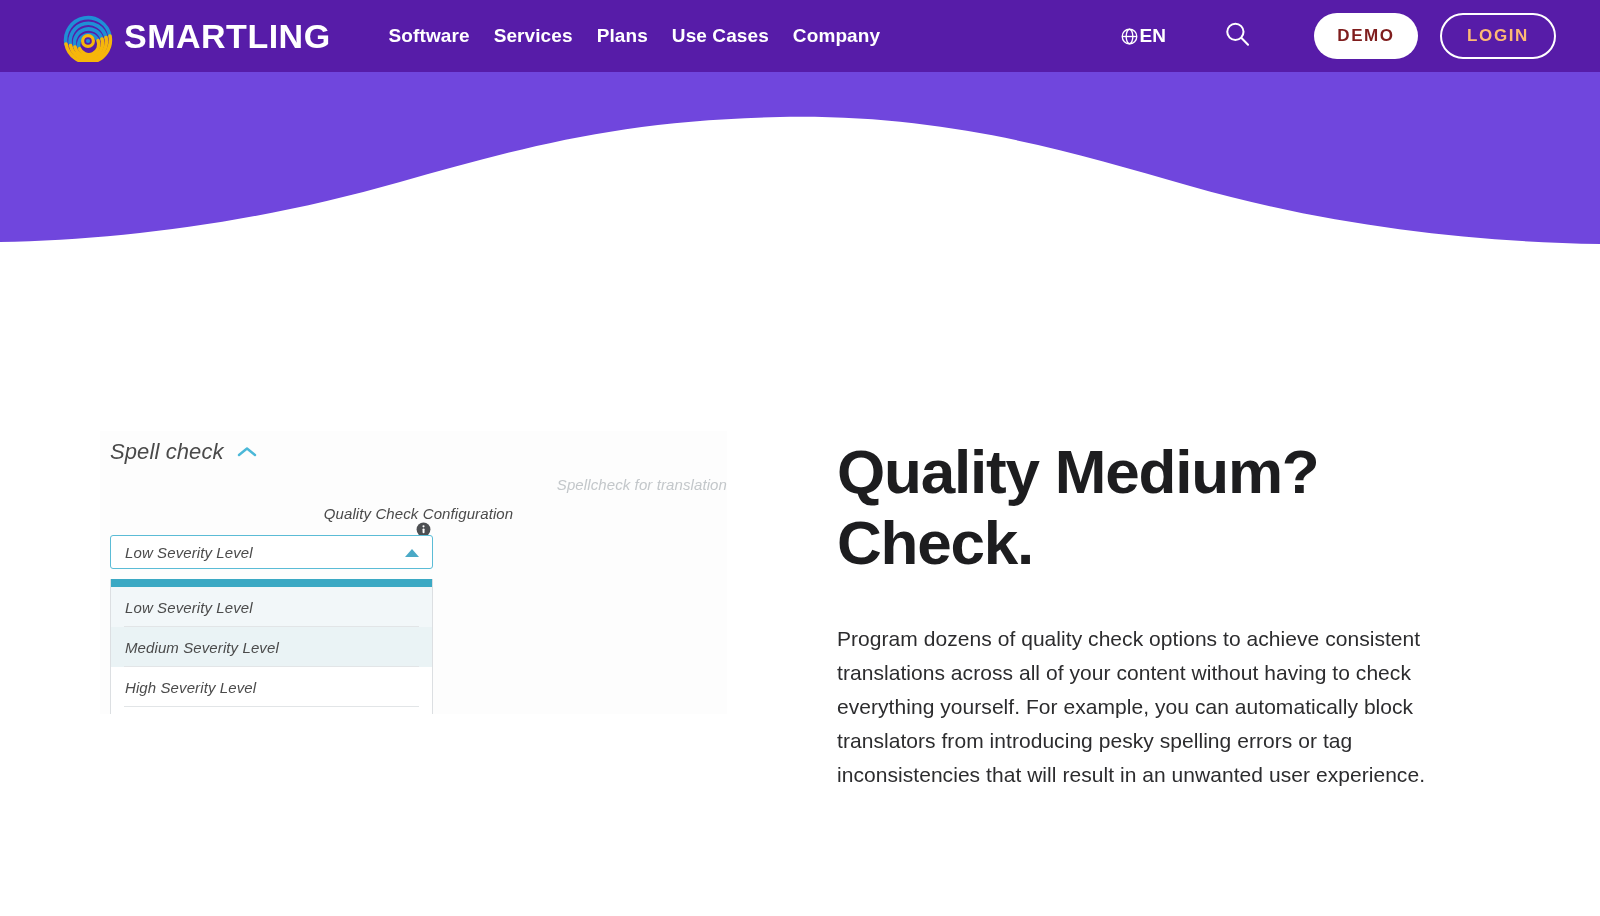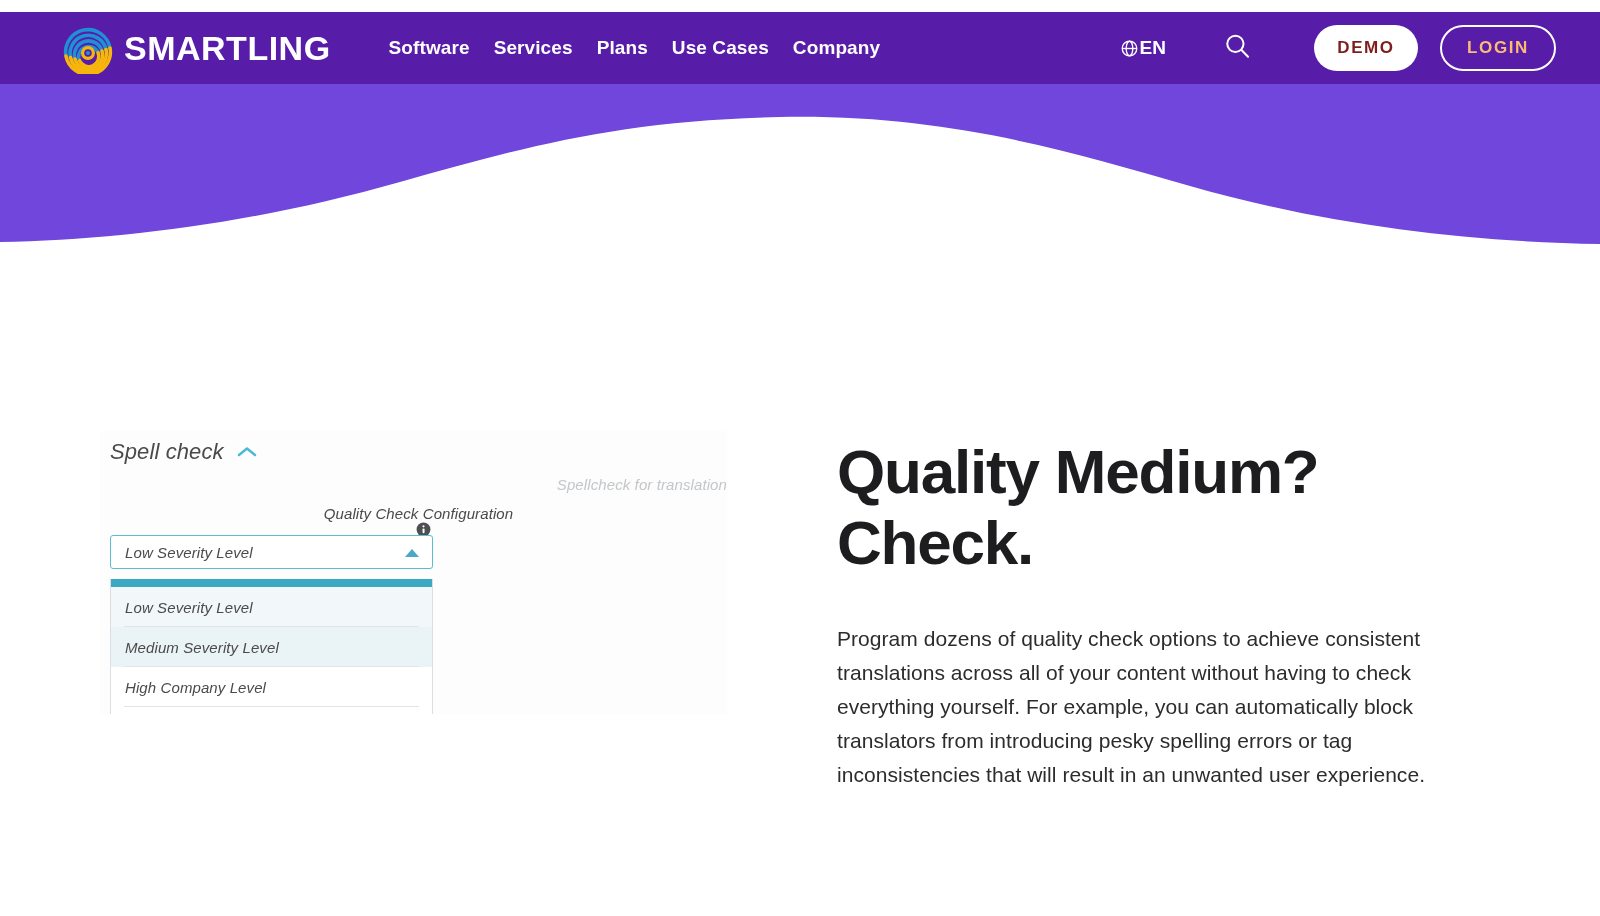--- a/index.html
+++ b/index.html
@@ -7,21 +7,21 @@
     width: 1600px;
     height: 916px;
     background: #ffffff;
     font-family: "Liberation Sans", sans-serif;
     overflow: hidden;
   }
   .page { position: relative; width: 1600px; height: 916px; background:#fff; }
 
   
   .header {
-    position: absolute; top: 12px; left: 0;
+    position: absolute; top: 0; left: 0;
     width: 1600px; height: 72px;
     background: #571CA8;
     display: flex; align-items: center;
     z-index: 30;
   }
   .brand { display: flex; align-items: center; margin-left: 62px; }
   .logo-mark { width: 52px; height: 52px; position: relative; }
   .brand-name {
     color: #ffffff;
     font-size: 34px;
@@ -282,21 +282,21 @@
                        L14.6 28.6 C12.1 28.6 9.9 27.2 8.9 25.0
                        L5.6 21.6 C4.8 20.7 4.9 19.4 5.8 18.7 C6.7 18.0 7.9 18.1 8.6 18.9 Z" fill="#ffffff" stroke="#2b2b2b" stroke-width="1.5" stroke-linejoin="round"></path>
               <line x1="14.3" y1="19.8" x2="14.3" y2="23.6" stroke="#2b2b2b" stroke-width="1.1"></line>
               <line x1="17.4" y1="19.8" x2="17.4" y2="23.6" stroke="#2b2b2b" stroke-width="1.1"></line>
               <line x1="20.4" y1="20.2" x2="20.4" y2="23.6" stroke="#2b2b2b" stroke-width="1.1"></line>
             </svg>
           </span>
         </div>
 
         <div class="dd-item">
-          <span>High Company Level</span>
+          <span>High Severity Level</span>
         </div>
 
         <div class="dd-item last">
           
         </div>
       </div>
     </section>
 
     <section class="copy">
       <h1 class="headline">

